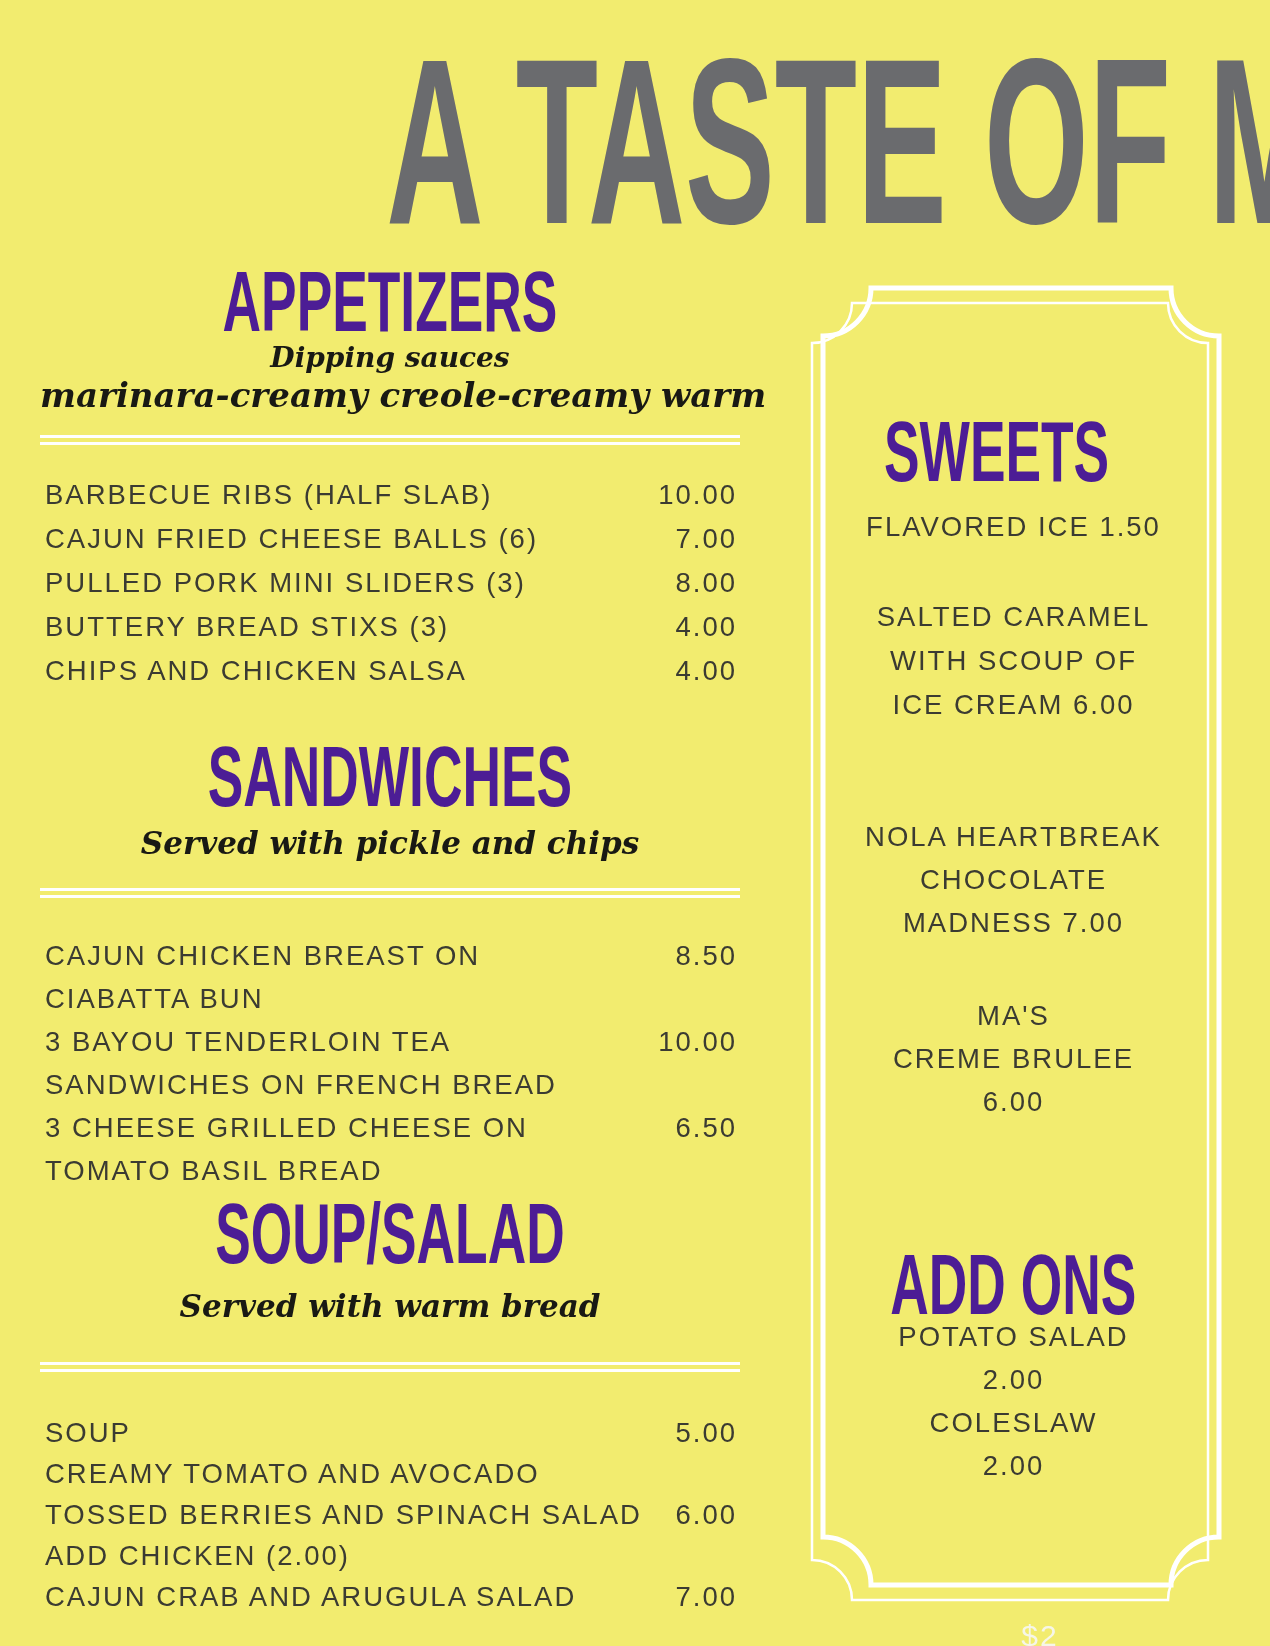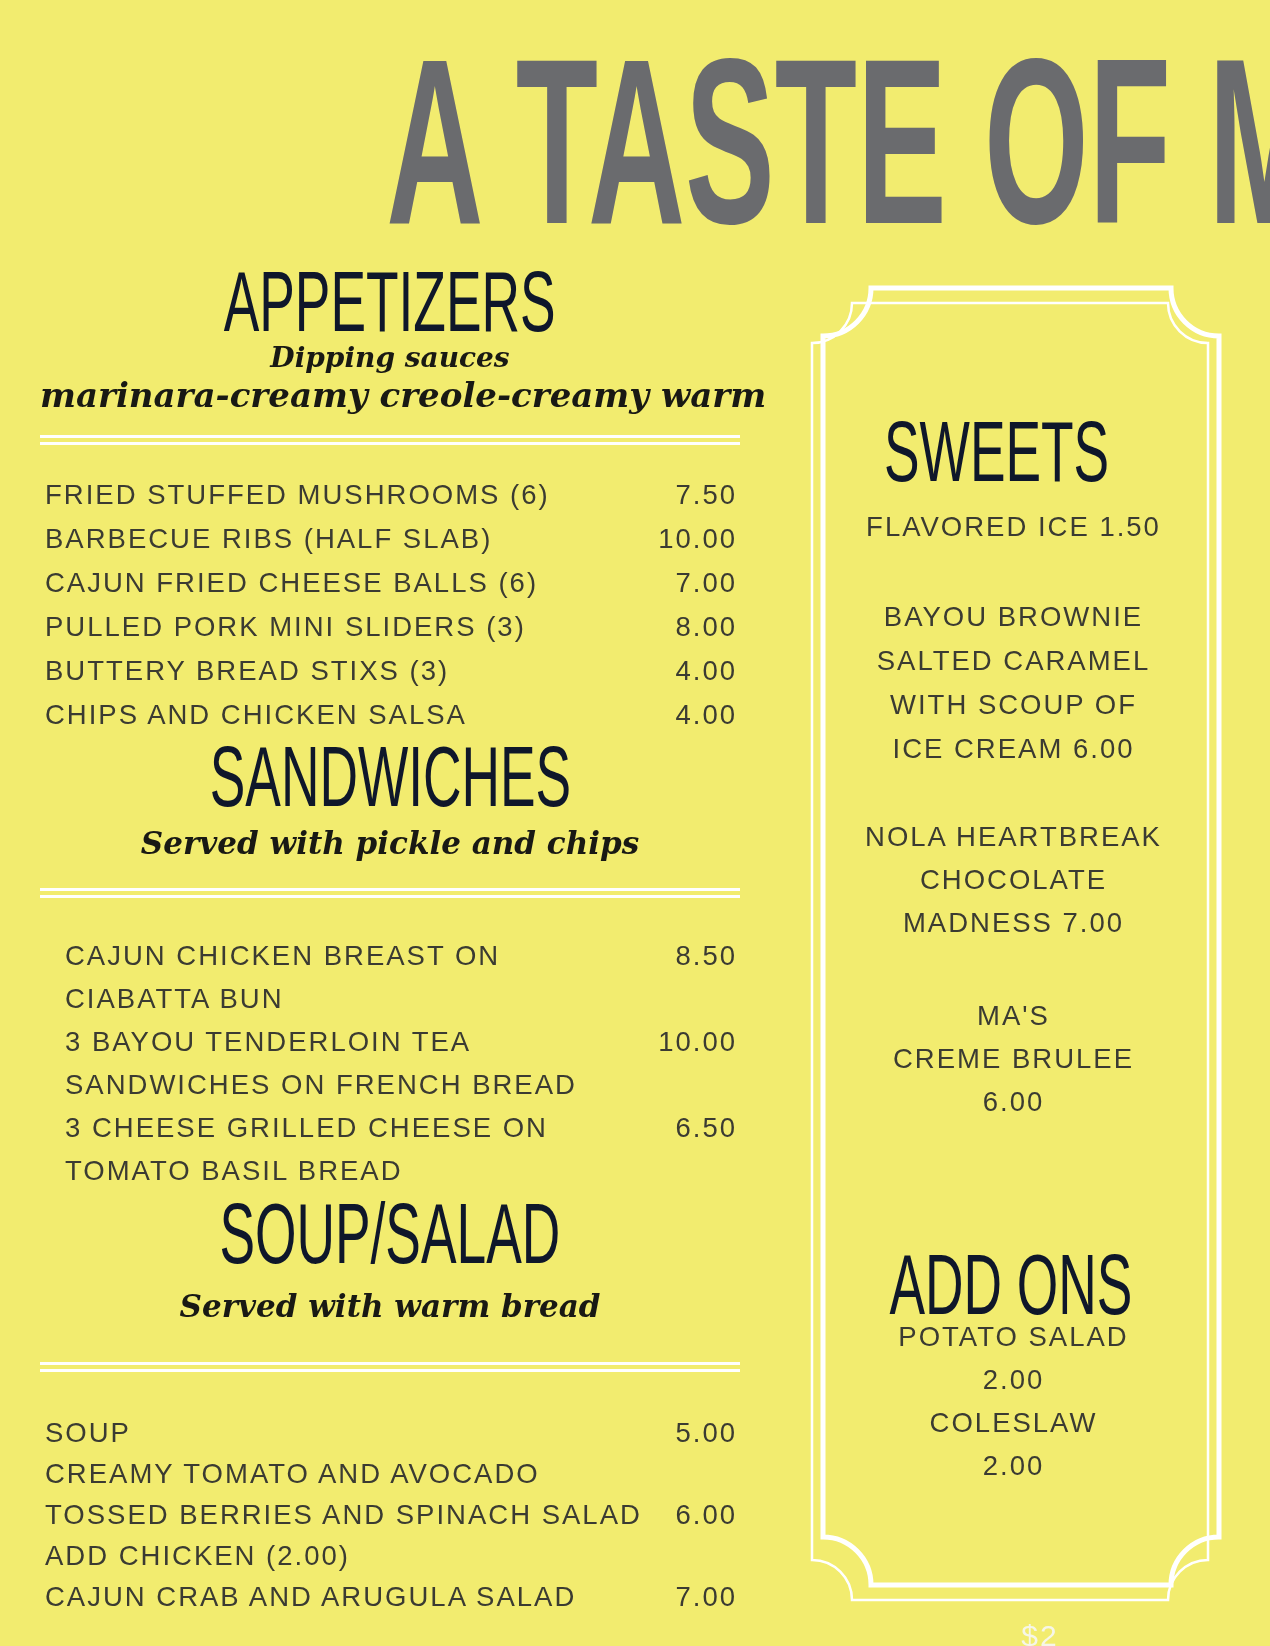--- a/index.html
+++ b/index.html
@@ -10,21 +10,21 @@
   }
   
   .title{
     position:absolute; top:23px; left:0; width:1190px; text-align:center;
     color:#6A6B6E; font-weight:bold; font-size:236px; line-height:236px; white-space:nowrap;
   }
   .title>span{display:inline-block; transform:scaleX(0.57);}
   
   .hdr{
     position:absolute; left:40px; width:700px; text-align:center;
-    color:#0f172a; font-weight:normal; font-size:86px; line-height:86px; white-space:nowrap;
+    color:#4c1d95; font-weight:bold; font-size:86px; line-height:86px; white-space:nowrap;
   }
   .hdr>span{display:inline-block; transform:scaleX(0.62);}
   
   .script{
     position:absolute; left:40px; width:700px; text-align:center;
     font-family:"DejaVu Serif", serif; font-style:italic; font-weight:bold;
     color:#191914; line-height:40px; white-space:nowrap;
   }
   
   .divider{
@@ -33,21 +33,21 @@
   }
   
   .list{
     position:absolute; left:45px; width:692px;
     color:#3B3B32; font-size:27.5px; letter-spacing:2px;
   }
   .row{position:relative;}
   .row .line{white-space:nowrap;}
   .row .pr{position:absolute; right:0; top:0; white-space:nowrap;}
   .lh44 .line,.lh44 .pr{line-height:44px;}
-  .lh43 .line,.lh43 .pr{line-height:43px;margin-left:20px;}
+  .lh43 .line,.lh43 .pr{line-height:43px;}
   .lh41 .line,.lh41 .pr{line-height:41px;}
   
   .rgroup{
     position:absolute; left:815px; width:390px; text-align:center;
     color:#3B3B32; font-size:27.5px; letter-spacing:2px;
   }
   .rgroup .line{line-height:43px; white-space:nowrap;margin-left:7px;}
   .rgroup.lh44g .line{line-height:44px;}
   .rhdr{left:815px; width:350px;}
   .frame{position:absolute; left:800px; top:275px;}
@@ -71,24 +71,20 @@
   </div>
 
   <div class="hdr" style="top:258px">
     <span>APPETIZERS</span>
   </div>
   <div class="script" style="top:338px; font-size:28px">Dipping sauces</div>
   <div class="script" style="top:375px; font-size:34px">marinara-creamy creole-creamy warm</div>
   <div class="divider" style="top:435px"></div>
 
   <div class="list lh44" style="top:473px">
-    <div class="row">
-      <div class="line">FRIED STUFFED MUSHROOMS (6)</div>
-      <div class="pr">7.50</div>
-    </div>
     <div class="row">
       <div class="line">BARBECUE RIBS (HALF SLAB)</div>
       <div class="pr">10.00</div>
     </div>
     <div class="row">
       <div class="line">CAJUN FRIED CHEESE BALLS (6)</div>
       <div class="pr">7.00</div>
     </div>
     <div class="row">
       <div class="line">PULLED PORK MINI SLIDERS (3)</div>
@@ -153,21 +149,20 @@
 
   <div class="hdr rhdr" style="top:408px">
     <span>SWEETS</span>
   </div>
 
   <div class="rgroup" style="top:505px">
     <div class="line">FLAVORED ICE 1.50</div>
   </div>
 
   <div class="rgroup lh44g" style="top:595px">
-    <div class="line">BAYOU BROWNIE</div>
     <div class="line">SALTED CARAMEL</div>
     <div class="line">WITH SCOUP OF</div>
     <div class="line">ICE CREAM 6.00</div>
   </div>
 
   <div class="rgroup" style="top:815px">
     <div class="line">NOLA HEARTBREAK</div>
     <div class="line">CHOCOLATE</div>
     <div class="line">MADNESS 7.00</div>
   </div>

